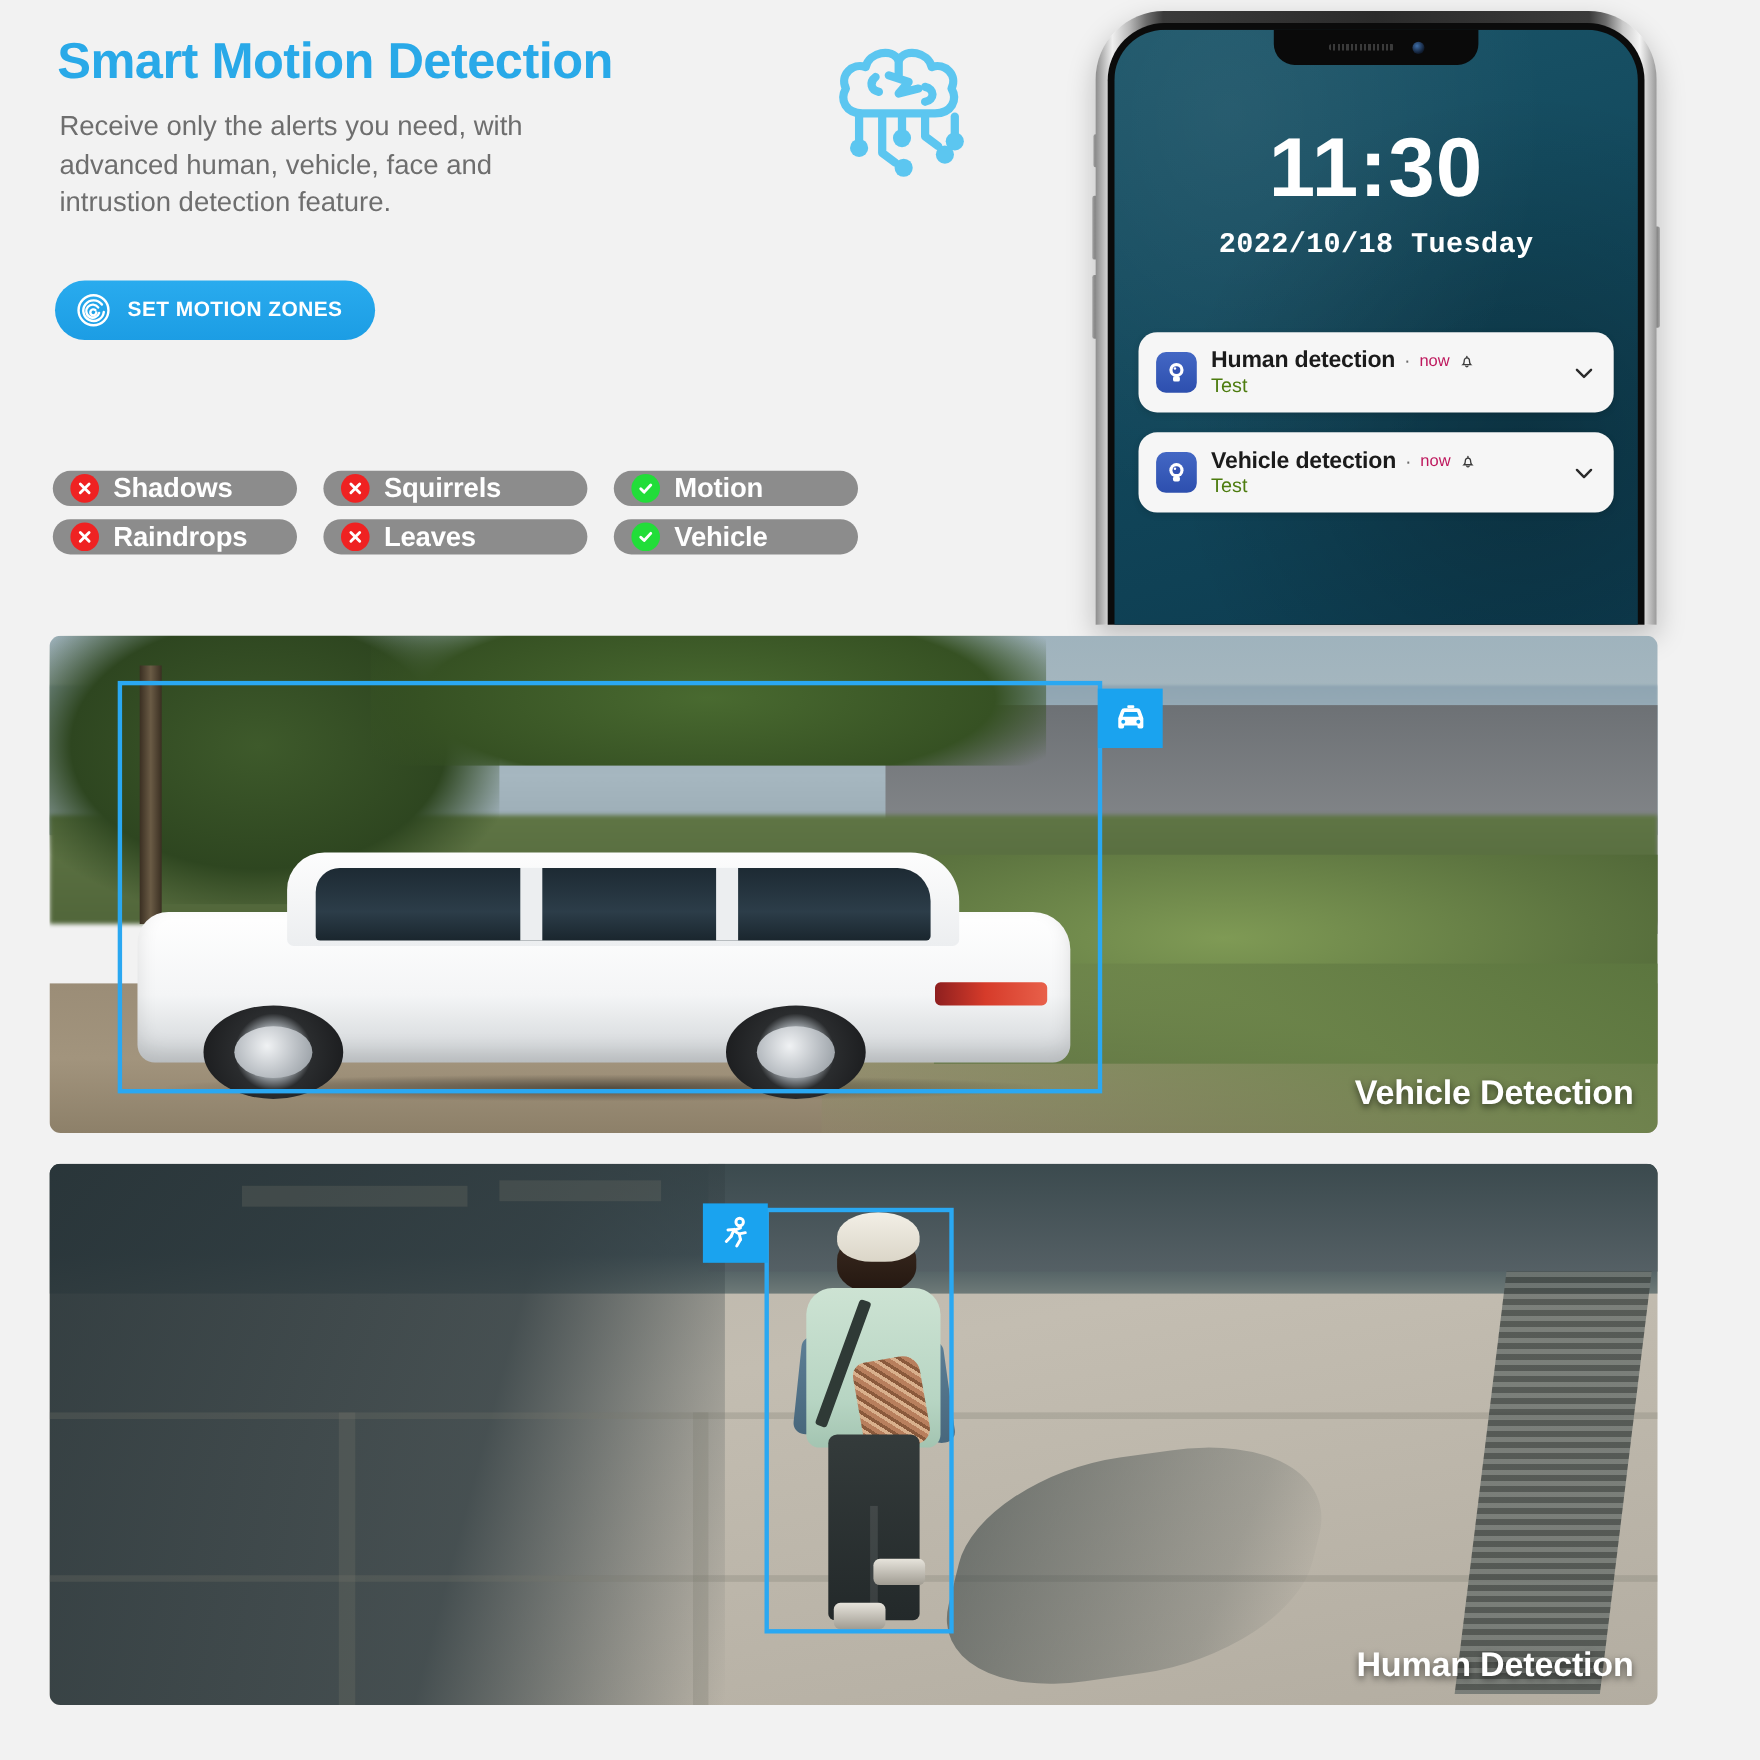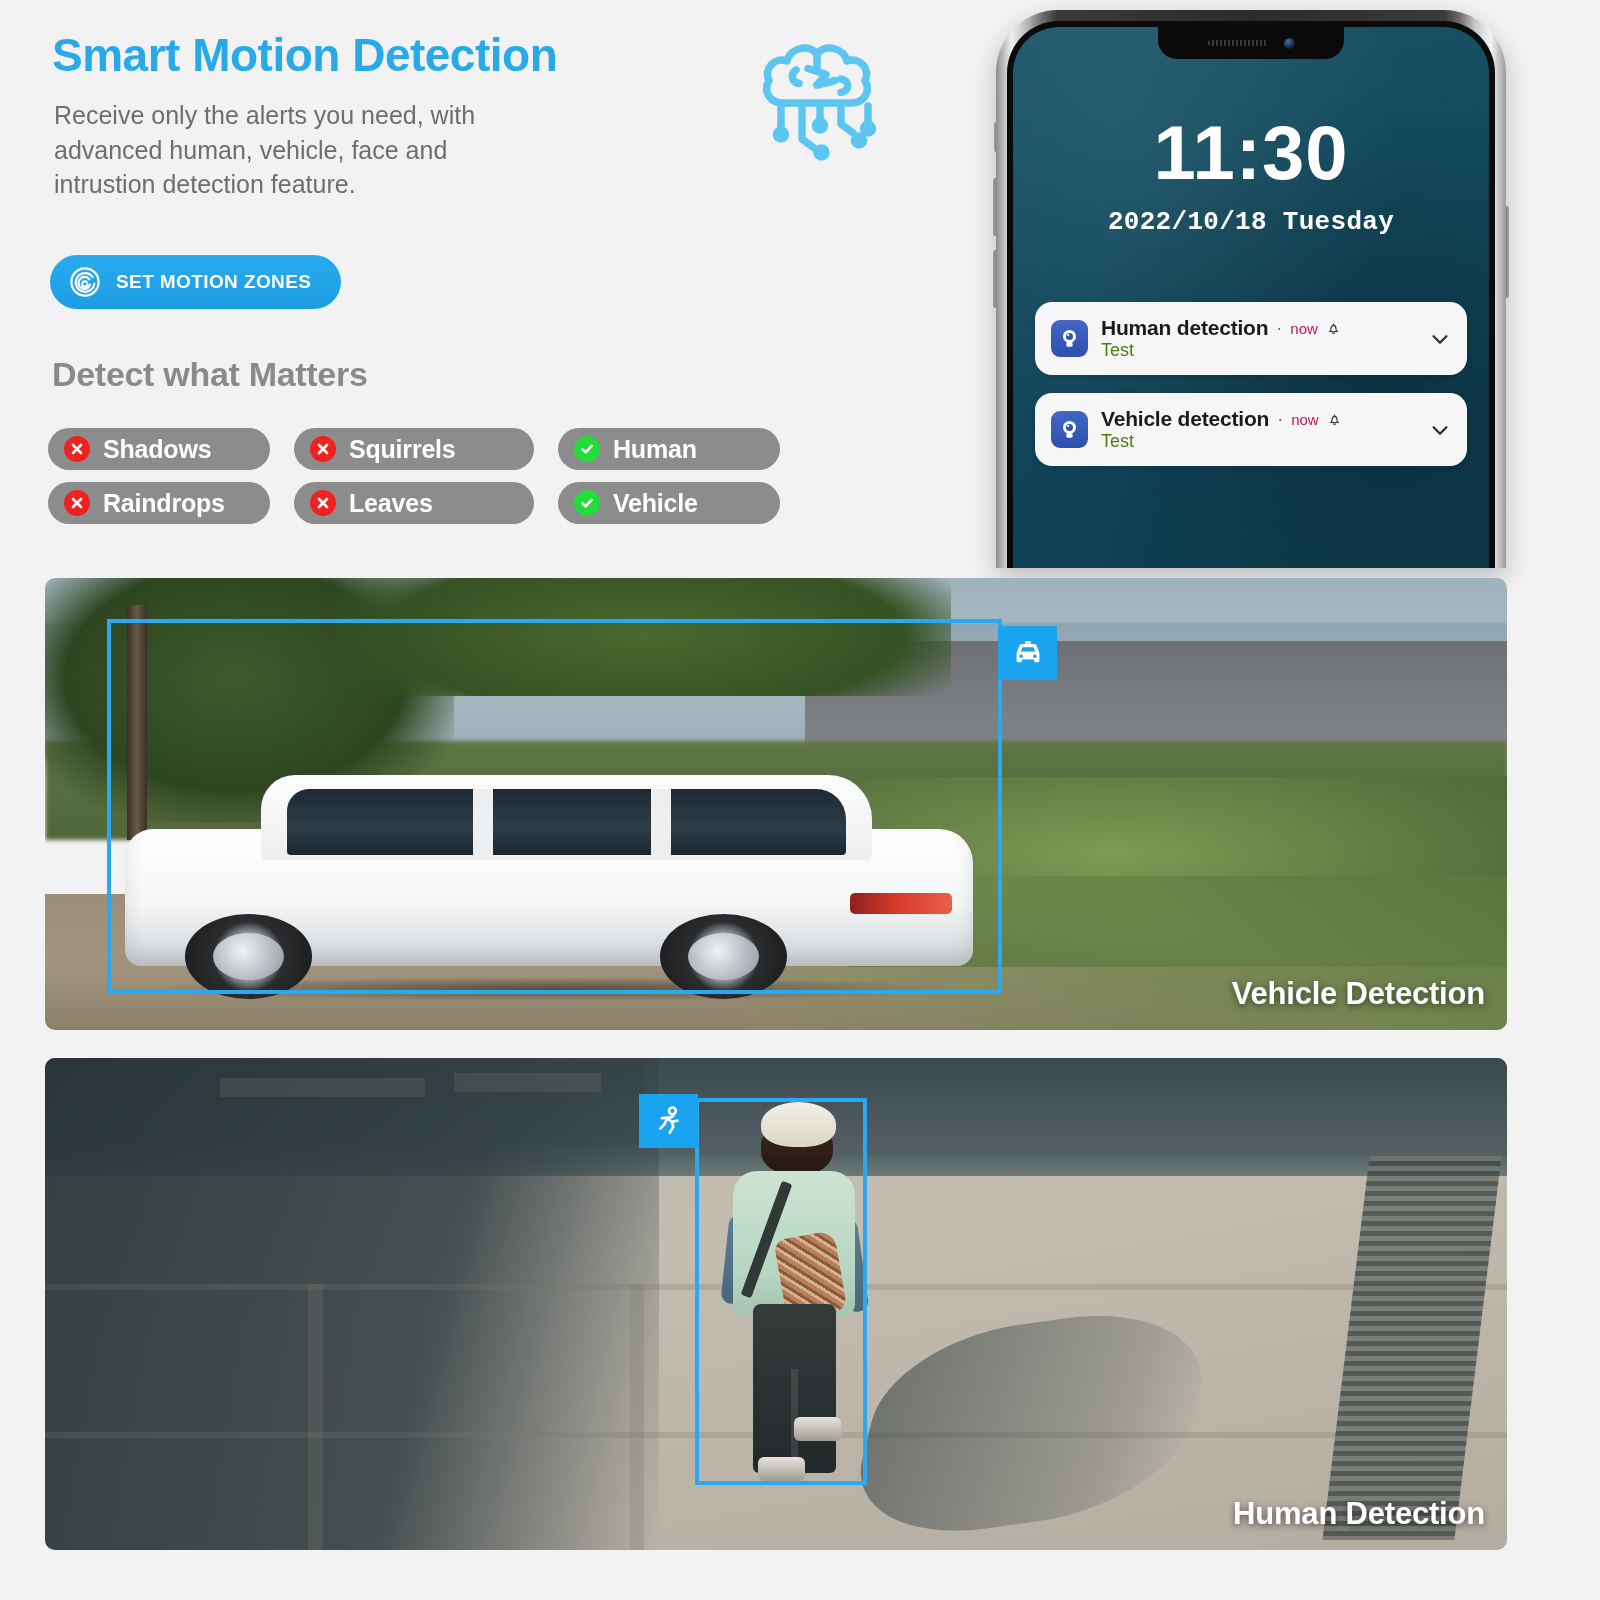--- a/index.html
+++ b/index.html
@@ -42,21 +42,21 @@
   .section-title {
     position: absolute; left: 52px; top: 355px;
     font-size: 34px; font-weight: 700; color: #8a8a8a; letter-spacing: -0.3px;
   }
   .chips {
     position: absolute; left: 48px; top: 428px;
     display: grid; grid-template-columns: 222px 240px 222px; gap: 12px 24px;
   }
   .chip {
     display: flex; align-items: center; gap: 13px;
-    height: 42px; padding: 0 22px 0 16px;
+    height: 32px; padding: 0 22px 0 16px;
     border-radius: 21px; background: #8c8c8c; color: #ffffff;
     font-size: 25px; font-weight: 700; letter-spacing: -0.2px;
     cursor: pointer;
   }
   .badge { width: 26px; height: 26px; flex: 0 0 26px; border-radius: 50%;
            display: flex; align-items: center; justify-content: center; }
   .badge.no  { background: #ef2222; }
   .badge.yes { background: #22dd39; }
   .badge svg { width: 16px; height: 16px; display: block; }
 
@@ -270,21 +270,20 @@
           <circle cx="20" cy="20" r="16"></circle>
           <path d="M29 14 A11 11 0 1 0 31 22"></path>
           <path d="M25 17 A7 7 0 1 0 26 23"></path>
           <path d="M22 20 A3.2 3.2 0 1 0 23 22.5"></path>
         </svg>
       </span>
       <span>SET MOTION ZONES</span>
     </button>
   </div>
 
-  <div class="section-title">Detect what Matters</div>
 
   <div class="chips">
     <div class="chip">
       <span class="badge no">
         <svg viewBox="0 0 16 16" stroke="#fff" stroke-width="2.6" stroke-linecap="round">
             <path d="M4 4 L12 12 M12 4 L4 12"></path>
           </svg>
       </span>
       <span>Shadows</span>
     </div>
@@ -295,21 +294,21 @@
           </svg>
       </span>
       <span>Squirrels</span>
     </div>
     <div class="chip">
       <span class="badge yes">
         <svg viewBox="0 0 16 16" fill="none" stroke="#fff" stroke-width="2.6" stroke-linecap="round" stroke-linejoin="round">
             <path d="M3.5 8.4 L6.6 11.4 L12.6 4.9"></path>
           </svg>
       </span>
-      <span>Human</span>
+      <span>Motion</span>
     </div>
     <div class="chip">
       <span class="badge no">
         <svg viewBox="0 0 16 16" stroke="#fff" stroke-width="2.6" stroke-linecap="round">
             <path d="M4 4 L12 12 M12 4 L4 12"></path>
           </svg>
       </span>
       <span>Raindrops</span>
     </div>
     <div class="chip">

